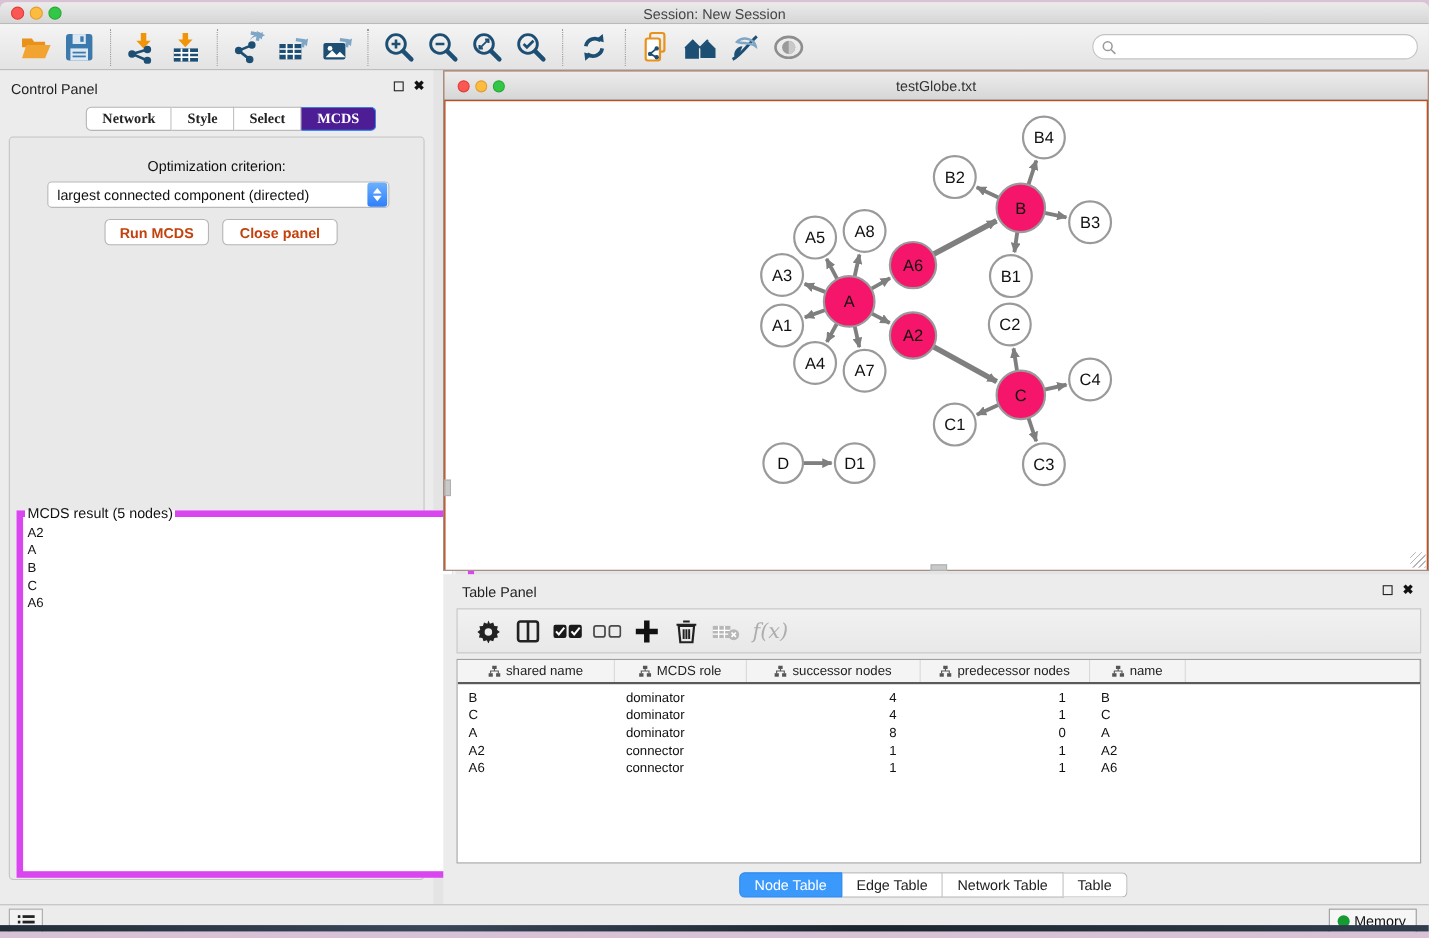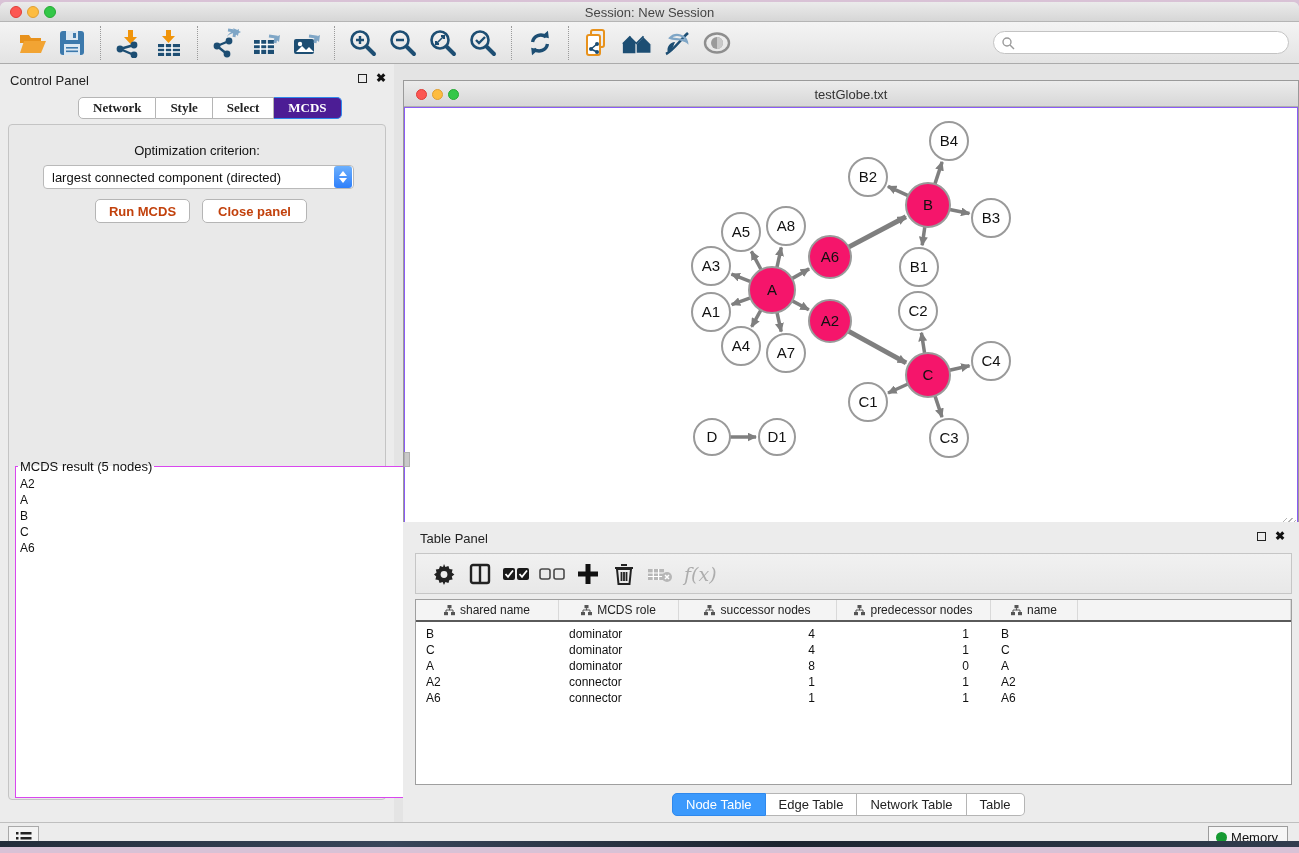--- a/index.html
+++ b/index.html
@@ -53,30 +53,30 @@
     border:1px solid #b9b9b9; border-radius:4px; display:flex; align-items:center; }
   .dropdown .dd-text { font-size:13px; color:#111; padding-left:8px; flex:1; white-space:nowrap; overflow:hidden; }
   .dd-stepper { width:18px; height:22px; margin-right:1px; border-radius:3px;
     background:linear-gradient(#6cb0fd,#2e7ffb); display:flex; flex-direction:column;
     align-items:center; justify-content:center; gap:2px; }
   .dd-up { width:0; height:0; border-left:4px solid transparent; border-right:4px solid transparent; border-bottom:5px solid #fff; }
   .dd-down { width:0; height:0; border-left:4px solid transparent; border-right:4px solid transparent; border-top:5px solid #fff; }
   .cp-btn { position:absolute; top:74px; height:24px; background:#fff; border:1px solid #b5b5b5;
     border-radius:5px; font-size:13px; font-weight:bold; color:#c2410c; font-family:"Liberation Sans",sans-serif; }
   .mcds-fieldset { position:absolute; left:6px; top:334px; width:416px; height:339px;
-    border:1px solid #d946ef; background:#fff; }
+    border:6px solid #d946ef; background:#fff; }
   .mcds-fieldset legend { font-size:13px; color:#111; margin-left:2px; padding:0 2px; background:transparent; }
   .mcds-list { position:absolute; left:0; top:0; width:calc(100% - 14px); height:100%; overflow:hidden; padding:2px 0 0 4px; }
   .mcds-item { font-size:12px; color:#111; line-height:16px; }
   .mcds-scroll { position:absolute; right:0; top:0; width:14px; height:100%; background:#f6f6f6; border-left:1px solid #e0e0e0; }
   .mcds-thumb { position:absolute; top:2px; left:2px; width:10px; height:56px; background:#e7e7e7; border-radius:5px; }
 
   
-  .net-window { position:absolute; left:403px; top:16px; width:896px; height:455px;
-    border:1px solid #9a9a9a; background:#8b5cf6; }
+  .net-window { position:absolute; left:403px; top:0; width:896px; height:455px;
+    border:1px solid #9a9a9a; background:#c2410c; }
   .net-titlebar { position:absolute; left:0; top:0; width:100%; height:26px;
     background:linear-gradient(#ececec,#d7d7d7); border-bottom:1px solid #aeaeae; }
   .net-titlebar .title { position:absolute; width:100%; text-align:center; top:6px; font-size:13px; color:#333; }
   .net-tl { top:8px; width:11px; height:11px; }
   .net-canvas { position:absolute; left:1px; top:27px; width:892px; height:426px; background:#fff; }
   .resize-grip { position:absolute; right:2px; bottom:2px; width:14px; height:14px;
     background:repeating-linear-gradient(135deg, transparent 0 3px, #b5b5b5 3px 4px); }
   .vscroll-thumb { position:absolute; left:-1px; top:344px; width:6px; height:15px; background:#c9c9c9; border:1px solid #b0b0b0; }
   .hscroll-thumb { position:absolute; left:441px; bottom:-1px; width:15px; height:6px; background:#c9c9c9; border:1px solid #b0b0b0; }
 

